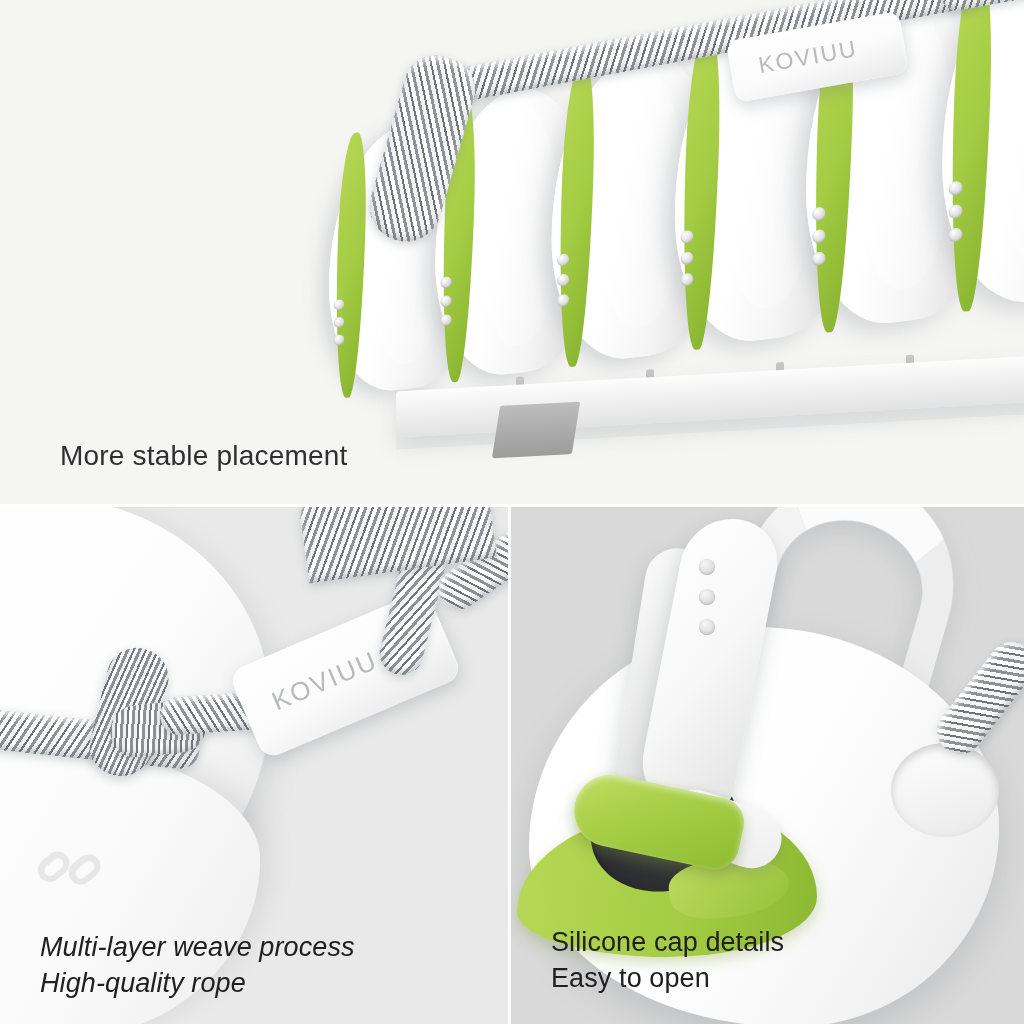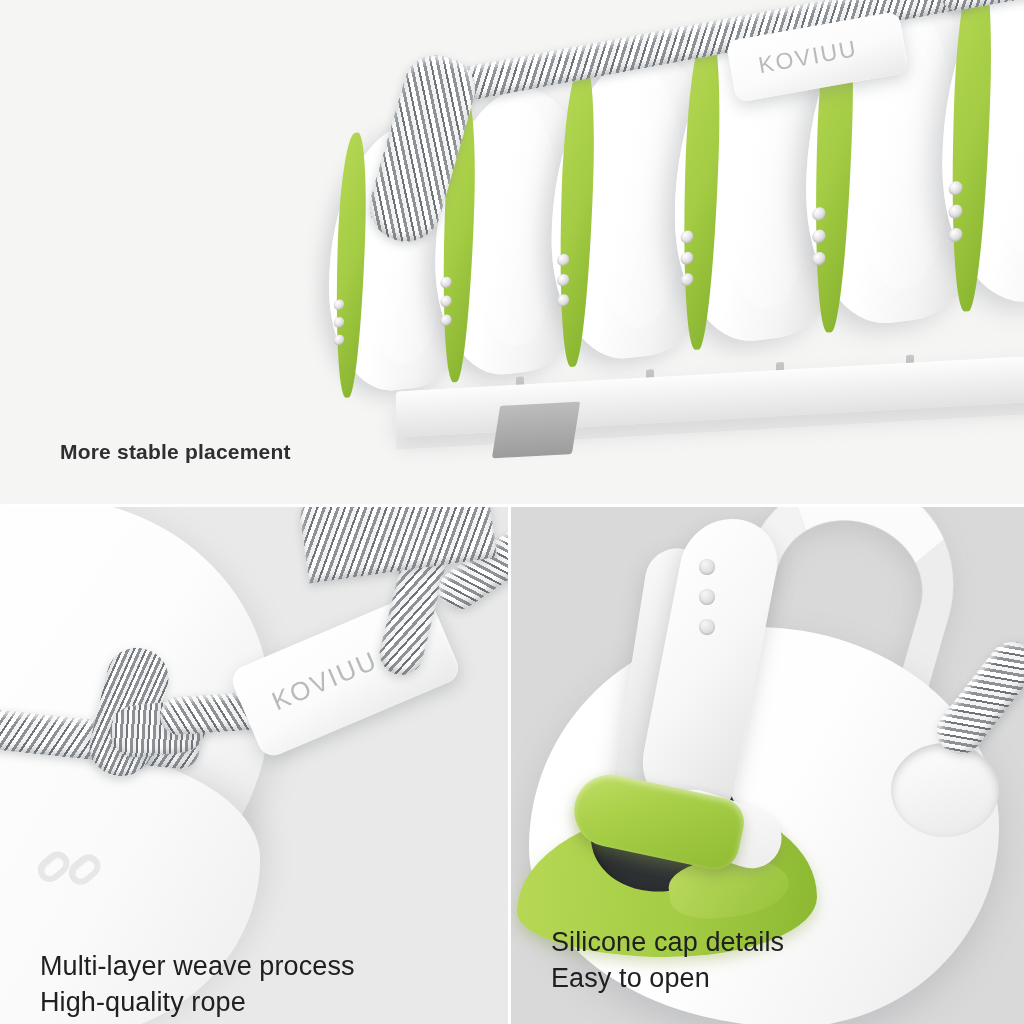--- a/index.html
+++ b/index.html
@@ -19,21 +19,21 @@
 
   
   .headline {
     position:absolute; left:58px; top:326px;
     font-size:46px; font-weight:bold; color:#18181a;
     letter-spacing:-0.5px; line-height:1.18;
   }
   .headline .l2 { display:block; }
   .subhead {
     position:absolute; left:60px; top:440px;
-    font-size:21px; font-weight:bold; color:#2f2f31;
+    font-size:28px; font-weight:normal; color:#2f2f31;
     letter-spacing:0.2px;
   }
   .caption {
     position:absolute; font-size:27px; color:#202022;
     line-height:1.33; letter-spacing:0.1px; white-space:pre-line;
   }
   #caption-bl { left:40px;  top:925px; }
   #caption-br { left:551px; top:925px; }
 
   
@@ -348,21 +348,21 @@
     <div class="rope rope-alt" style="left:432px; top:40px; width:120px; height:40px; border-radius:20px;
                 transform:rotate(-34deg);"></div>
     <div class="rope" style="left:300px; top:-56px; width:190px; height:120px; border-radius:50% 50% 0 0;
                 transform:rotate(-8deg);"></div>
 
     <div class="emboss-link" style="left:44px; top:332px;">
       <span style="left:0; top:0;"></span>
       <span style="left:22px; top:22px;"></span>
     </div>
 
-    <p class="caption" id="caption-bl" style="left:40px; top:442px;">Multi-layer weave process
+    <p class="caption" id="caption-bl" style="left:40px; top:423px;font-style:italic;">Multi-layer weave process
 High-quality rope</p>
   </section>
 
   <section class="panel" id="panel-br">
 
     <div id="br-arm"></div>
     <div id="br-body"></div>
     <div id="br-body-green"></div>
 
     <div id="br-socket"></div>

